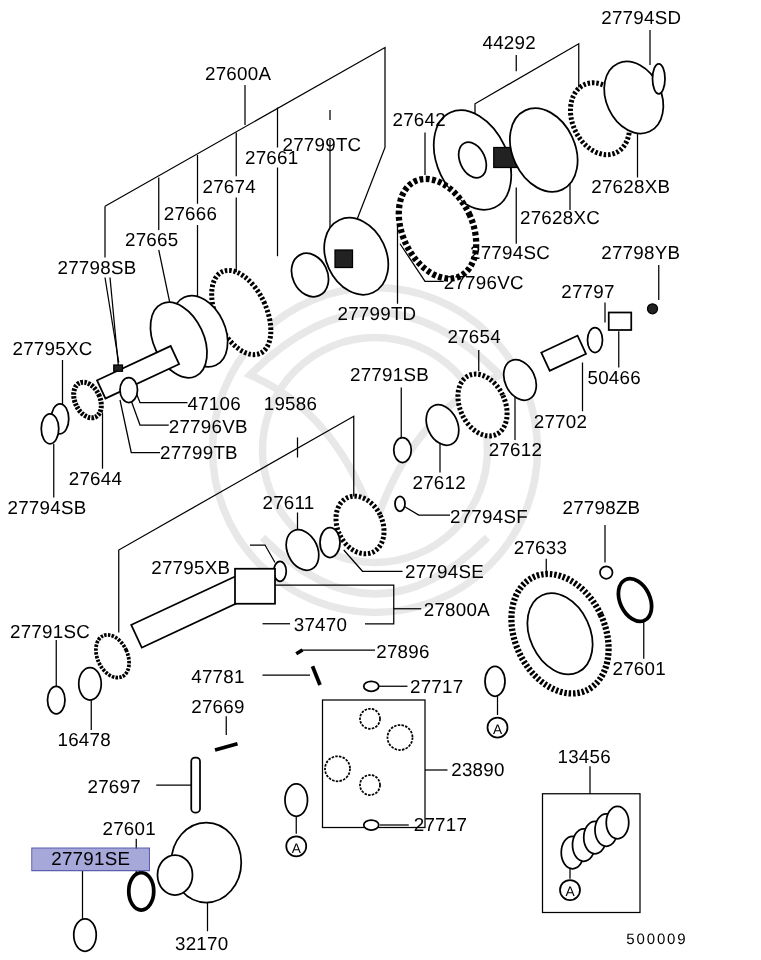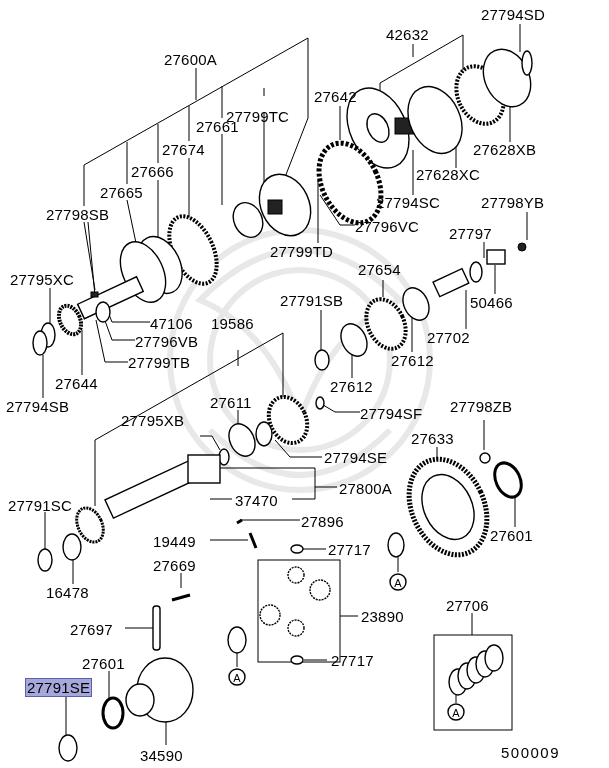--- a/index.html
+++ b/index.html
@@ -1,22 +1,22 @@
 <!DOCTYPE html>
 <html><head>
 <meta charset="utf-8">
 <style>
   html, body { margin: 0; padding: 0; background: #ffffff; }
   body { width: 609px; height: 768px; position: relative; overflow: hidden;
          font-family: "Liberation Sans", "DejaVu Sans", sans-serif; }
   #diagram { position: absolute; left: 0; top: 0; width: 609px; height: 768px; }
   .lbl { position: absolute; font-size: 15px; color: #000; white-space: nowrap;
          line-height: 17px; letter-spacing: 0.2px; cursor: pointer; }
-  .lbl.hl { background: #a5a8d9; outline: 1px solid #5b5fb0; padding: 0 1px; }
-  .code { position: absolute; font-size: 15px; letter-spacing: 1.5px; color: #000;
+  .lbl.hl { background: #a5a8d9; outline: 1px solid #5b5fb0; padding: 0 15px; }
+  .code { position: absolute; font-size: 12px; letter-spacing: 1.5px; color: #000;
           font-family: "Liberation Sans", sans-serif; }
   svg .ln { stroke: #000; stroke-width: 1; fill: none; }
   svg .part { stroke: #000; fill: #fff; stroke-width: 1.4; }
   svg .dark { stroke: #000; fill: #222; stroke-width: 1; }
   svg .wm { stroke: #e6e6e6; fill: none; stroke-width: 6; }
 </style>
 </head>
 <body>
 
 <svg id="diagram" viewBox="0 0 609 768" xmlns="http://www.w3.org/2000/svg">
@@ -187,21 +187,21 @@
     <text x="398" y="587" text-anchor="middle" font-size="11" font-family="Liberation Sans, sans-serif">A</text>
     <circle class="part" cx="237" cy="677" r="8"></circle>
     <text x="237" y="682" text-anchor="middle" font-size="11" font-family="Liberation Sans, sans-serif">A</text>
     <circle class="part" cx="456" cy="712" r="8"></circle>
     <text x="456" y="717" text-anchor="middle" font-size="11" font-family="Liberation Sans, sans-serif">A</text>
   </g>
 </svg>
 
 <div>
   <div class="lbl" style="left:481px;top:6px">27794SD</div>
-  <div class="lbl" style="left:386px;top:26px">42632</div>
+  <div class="lbl" style="left:386px;top:26px">44292</div>
   <div class="lbl" style="left:164px;top:51px">27600A</div>
   <div class="lbl" style="left:314px;top:88px">27642</div>
   <div class="lbl" style="left:226px;top:108px">27799TC</div>
   <div class="lbl" style="left:196px;top:118px">27661</div>
   <div class="lbl" style="left:162px;top:141px">27674</div>
   <div class="lbl" style="left:473px;top:141px">27628XB</div>
   <div class="lbl" style="left:131px;top:163px">27666</div>
   <div class="lbl" style="left:416px;top:166px">27628XC</div>
   <div class="lbl" style="left:100px;top:184px">27665</div>
   <div class="lbl" style="left:376px;top:194px">27794SC</div>
@@ -219,34 +219,34 @@
   <div class="lbl" style="left:427px;top:329px">27702</div>
   <div class="lbl" style="left:135px;top:333px">27796VB</div>
   <div class="lbl" style="left:391px;top:352px">27612</div>
   <div class="lbl" style="left:128px;top:354px">27799TB</div>
   <div class="lbl" style="left:55px;top:375px">27644</div>
   <div class="lbl" style="left:330px;top:378px">27612</div>
   <div class="lbl" style="left:6px;top:398px">27794SB</div>
   <div class="lbl" style="left:210px;top:394px">27611</div>
   <div class="lbl" style="left:450px;top:398px">27798ZB</div>
   <div class="lbl" style="left:360px;top:405px">27794SF</div>
-  <div class="lbl" style="left:121px;top:412px">27795XB</div>
+  <div class="lbl" style="left:121px;top:446px">27795XB</div>
   <div class="lbl" style="left:411px;top:430px">27633</div>
   <div class="lbl" style="left:324px;top:449px">27794SE</div>
   <div class="lbl" style="left:339px;top:480px">27800A</div>
   <div class="lbl" style="left:235px;top:492px">37470</div>
   <div class="lbl" style="left:8px;top:497px">27791SC</div>
   <div class="lbl" style="left:301px;top:513px">27896</div>
   <div class="lbl" style="left:490px;top:527px">27601</div>
-  <div class="lbl" style="left:153px;top:533px">19449</div>
+  <div class="lbl" style="left:153px;top:533px">47781</div>
   <div class="lbl" style="left:328px;top:541px">27717</div>
   <div class="lbl" style="left:153px;top:557px">27669</div>
   <div class="lbl" style="left:46px;top:584px">16478</div>
-  <div class="lbl" style="left:446px;top:597px">27706</div>
+  <div class="lbl" style="left:446px;top:597px">13456</div>
   <div class="lbl" style="left:361px;top:608px">23890</div>
   <div class="lbl" style="left:70px;top:621px">27697</div>
   <div class="lbl" style="left:82px;top:655px">27601</div>
   <div class="lbl" style="left:331px;top:652px">27717</div>
   <div class="lbl hl" style="left:26px;top:679px">27791SE</div>
-  <div class="lbl" style="left:140px;top:747px">34590</div>
+  <div class="lbl" style="left:140px;top:747px">32170</div>
 </div>
 
 <div class="code" style="left:501px;top:744px">500009</div>
 
 </body></html>

